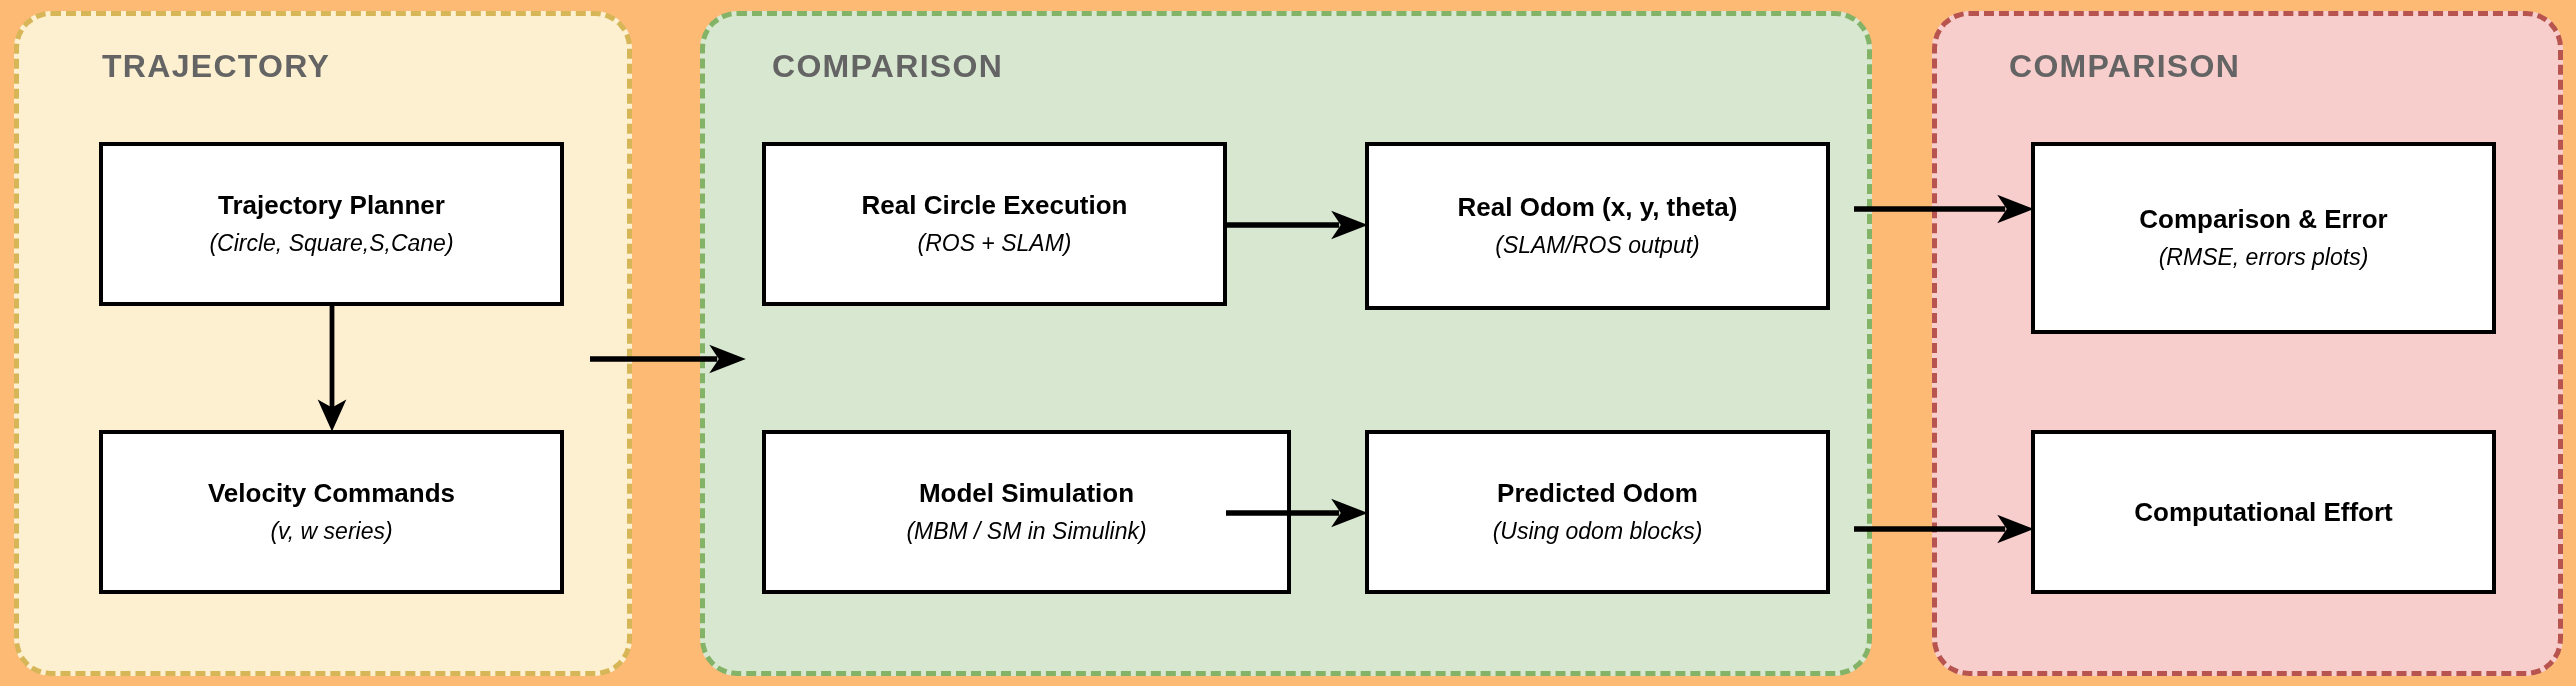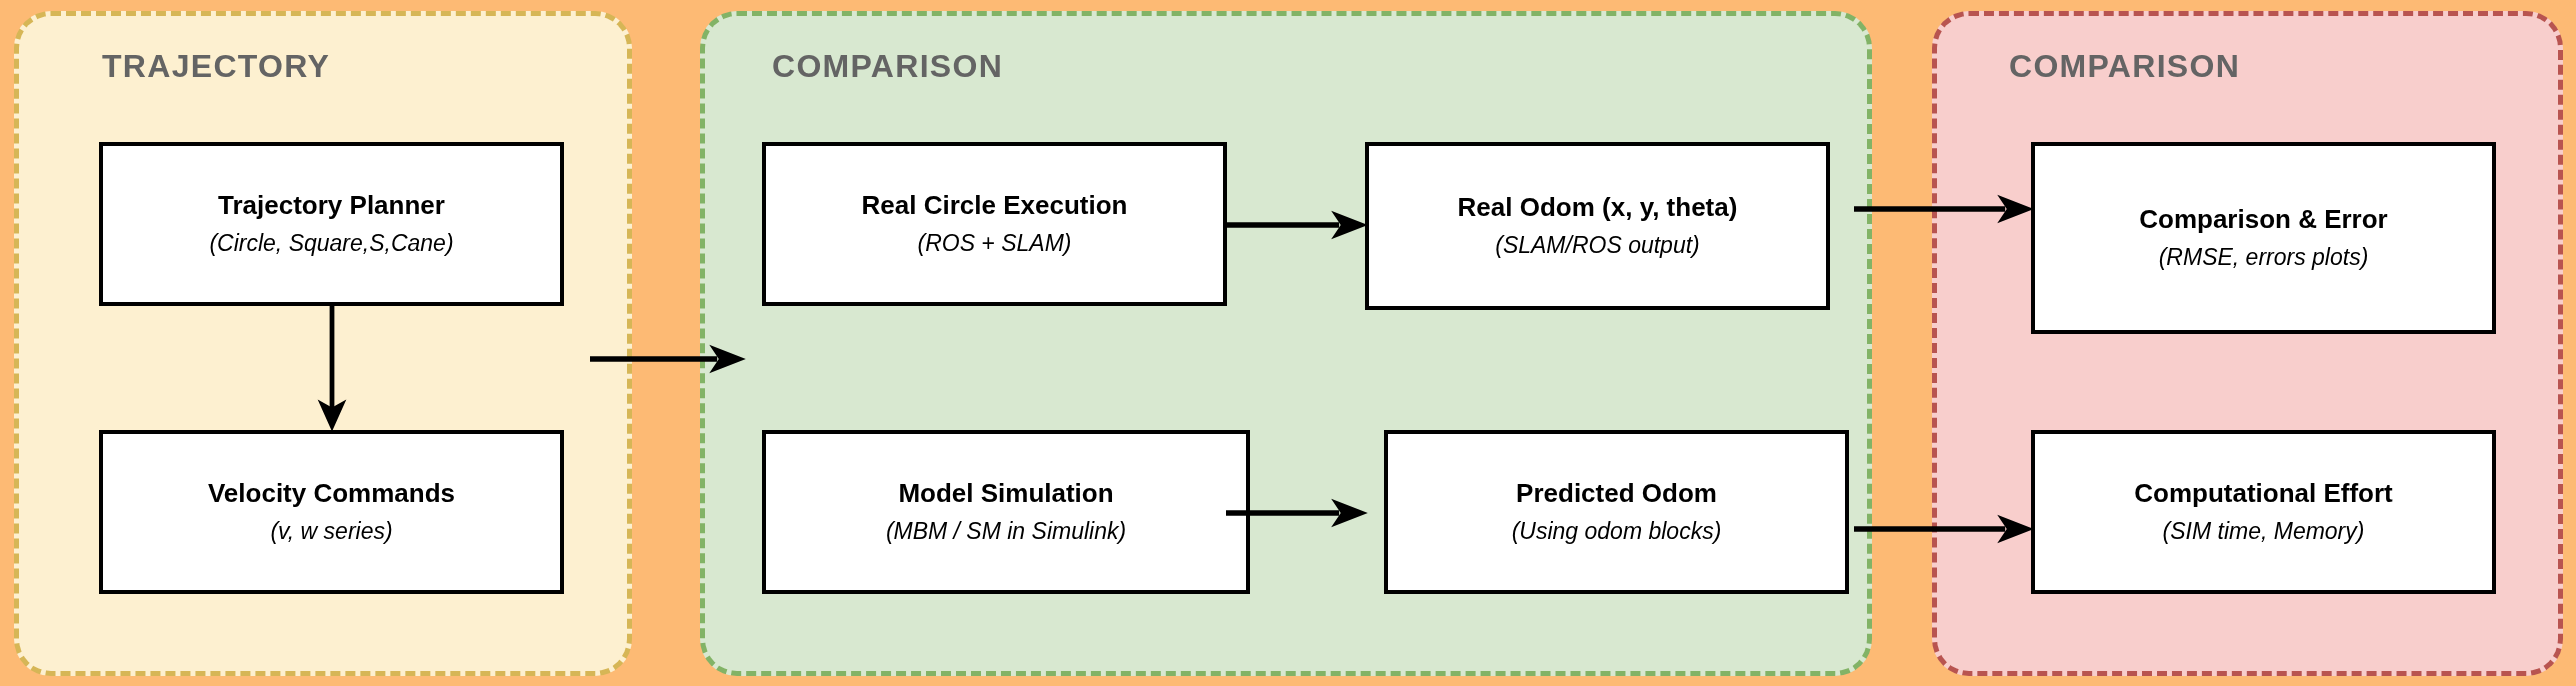--- a/index.html
+++ b/index.html
@@ -125,33 +125,32 @@
   <div class="box" style="left:2031px; top:142px; width:465px; height:192px;">
     <div class="box-title">Comparison &amp; Error</div>
     <div class="box-sub">(RMSE, errors plots)</div>
   </div>
 
   <div class="box" style="left:99px; top:430px; width:465px; height:164px;align-items:center;">
     <div class="box-title">Velocity Commands</div>
     <div class="box-sub">(v, w series)</div>
   </div>
 
-  <div class="box" style="left:762px; top:430px; width:488px; height:164px;">
+  <div class="box" style="left:762px; top:430px; width:529px; height:164px;">
     <div class="box-title">Model Simulation</div>
     <div class="box-sub">(MBM / SM in Simulink)</div>
   </div>
 
-  <div class="box" style="left:1365px; top:430px; width:465px; height:164px;margin-left:19px;">
+  <div class="box" style="left:1365px; top:430px; width:465px; height:164px;">
     <div class="box-title">Predicted Odom</div>
     <div class="box-sub">(Using odom blocks)</div>
   </div>
 
   <div class="box" style="left:2031px; top:430px; width:465px; height:164px;">
     <div class="box-title">Computational Effort</div>
-    <div class="box-sub">(SIM time, Memory)</div>
   </div>
 
   <div class="arrow" style="left:308px; top:304px;">
     <svg width="48" height="129" viewBox="0 0 60 162">
       <line x1="30" y1="0" x2="30" y2="136" stroke="#000000" stroke-width="6"></line>
       <polygon points="30,160 12,120 30,130 48,120" fill="#000000"></polygon>
     </svg>
   </div>
 
   <div class="arrow" style="left:590px; top:343px;">

